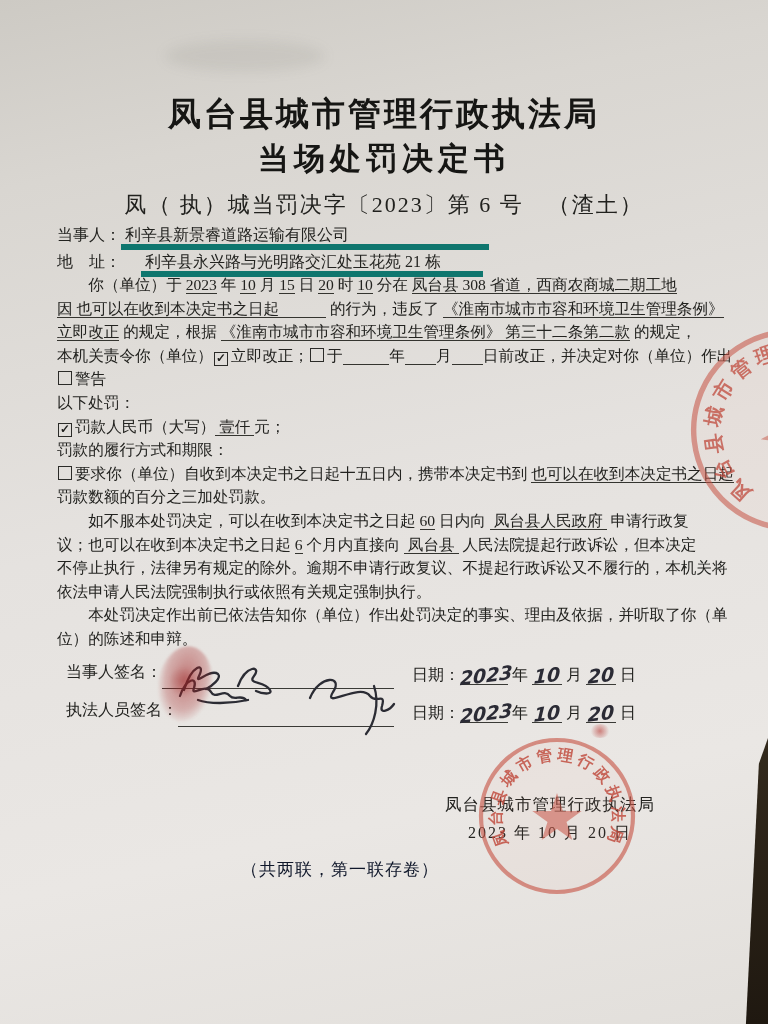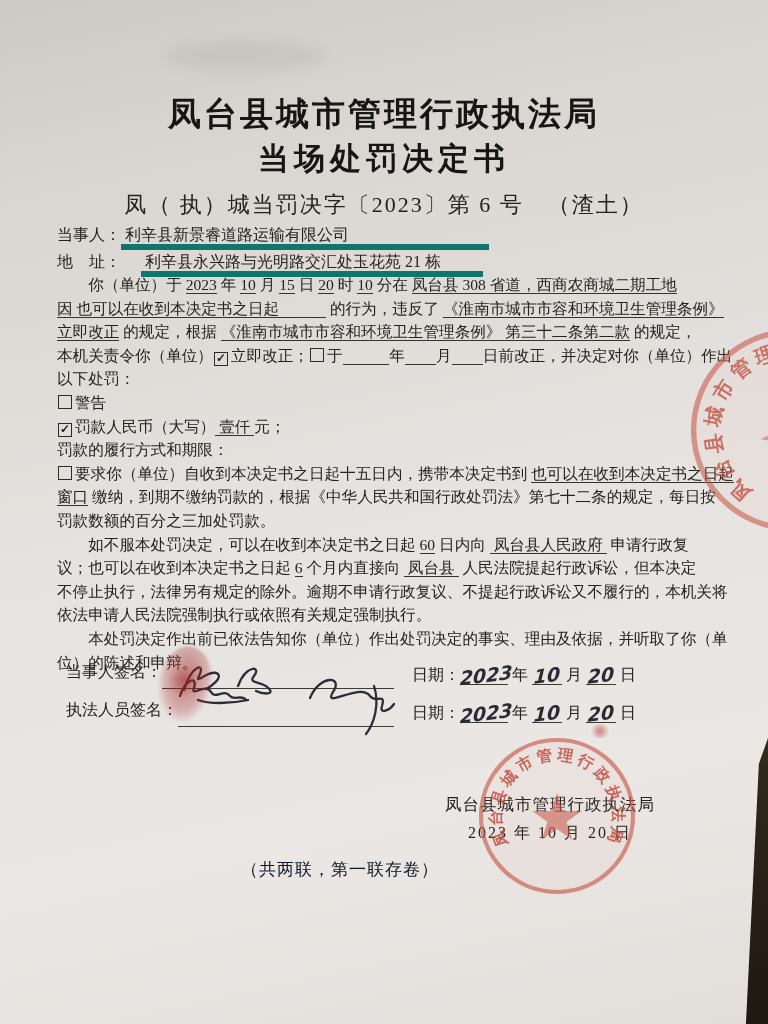--- a/index.html
+++ b/index.html
@@ -92,26 +92,25 @@
 
 <div class="abs fieldrow" id="party-row"><span>当事人：</span><span class="fill wide">利辛县新景睿道路运输有限公司</span></div>
 
 <div class="abs fieldrow" id="address-row"><span>地　址：</span><span class="fill med">利辛县永兴路与光明路交汇处玉花苑 21 栋</span></div>
 
 <div class="abs" id="body-lines">
     <div class="bline"><span>　　你（单位）于 </span><span class="u">2023</span><span> 年 </span><span class="u">10</span><span> 月 </span><span class="u">15</span><span> 日 </span><span class="u">20</span><span> 时 </span><span class="u">10</span><span> 分在 </span><span class="u">凤台县 308 省道，西商农商城二期工地</span></div>
     <div class="bline"><span class="u">因 也可以在收到本决定书之日起　　　</span><span> 的行为，违反了 </span><span class="u">《淮南市城市市容和环境卫生管理条例》</span></div>
     <div class="bline"><span class="u">立即改正</span><span> 的规定，根据 </span><span class="u">《淮南市城市市容和环境卫生管理条例》 第三十二条第二款</span><span> 的规定，</span></div>
     <div class="bline"><span>本机关责令你（单位）</span><span class="cb">✓</span><span>立即改正；</span><span class="cb"></span><span>于</span><span class="u">　　　</span><span>年</span><span class="u">　　</span><span>月</span><span class="u">　　</span><span>日前改正，并决定对你（单位）作出</span></div>
+    <div class="bline"><span class="cb"></span><span>警告</span></div>
     <div class="bline"><span>以下处罚：</span></div>
-    <div class="bline"><span class="cb"></span><span>警告</span></div>
     <div class="bline"><span class="cb">✓</span><span>罚款人民币（大写）</span><span class="u"> 壹仟 </span><span>元；</span></div>
     <div class="bline"><span>罚款的履行方式和期限：</span></div>
     <div class="bline"><span class="cb"></span><span>要求你（单位）自收到本决定书之日起十五日内，携带本决定书到 </span><span class="u">也可以在收到本决定书之日起</span></div>
-    <div class="bline"><span class="u">窗口</span><span> 缴纳，到期不缴纳罚款的，根据《中华人民共和国行政处罚法》第七十二条的规定，每日按</span></div>
     <div class="bline"><span>罚款数额的百分之三加处罚款。</span></div>
     <div class="bline"><span>　　如不服本处罚决定，可以在收到本决定书之日起 </span><span class="u">60</span><span> 日内向 </span><span class="u"> 凤台县人民政府 </span><span> 申请行政复</span></div>
     <div class="bline"><span>议；也可以在收到本决定书之日起 </span><span class="u">6</span><span> 个月内直接向 </span><span class="u"> 凤台县 </span><span> 人民法院提起行政诉讼，但本决定</span></div>
     <div class="bline"><span>不停止执行，法律另有规定的除外。逾期不申请行政复议、不提起行政诉讼又不履行的，本机关将</span></div>
     <div class="bline"><span>依法申请人民法院强制执行或依照有关规定强制执行。</span></div>
     <div class="bline"><span>　　本处罚决定作出前已依法告知你（单位）作出处罚决定的事实、理由及依据，并听取了你（单</span></div>
     <div class="bline"><span>位）的陈述和申辩。</span></div>
   </div>
 
 <div class="abs sigrow" id="sig-party">

